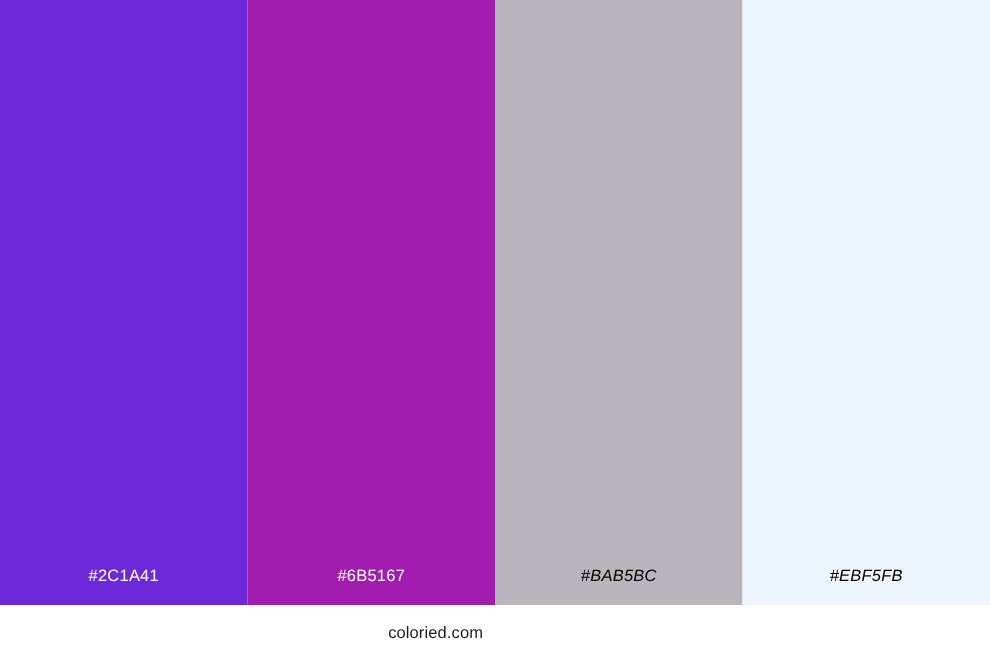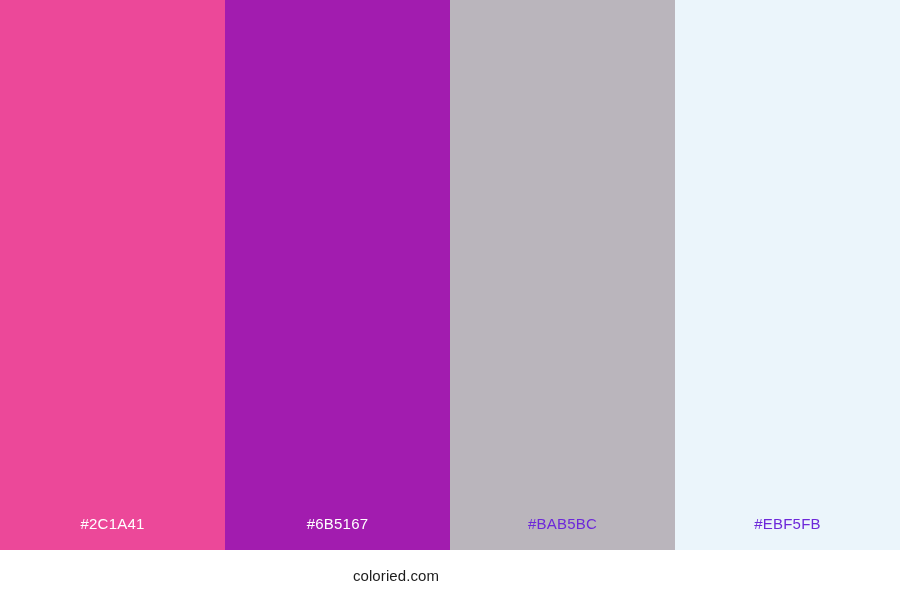--- a/index.html
+++ b/index.html
@@ -45,21 +45,21 @@
     text-align: center;
     font-size: 15px;
     font-weight: 400;
     letter-spacing: 0.2px;
     line-height: 1;
     padding-bottom: 19px;
     white-space: nowrap;
   }
 
   .label-light { color: #ffffff; }
-  .label-dark  { color: #6d28d9; }
+  .label-dark  { color: #000000; font-style: italic; }
 
   .footer {
     flex: 1 1 auto;
     width: 792px;
     background: #ffffff;
     display: flex;
     align-items: center;
     justify-content: center;
   }
 
@@ -71,21 +71,21 @@
     letter-spacing: 0.1px;
   }
 </style>
 </head>
 <body style="background-color: rgb(255, 255, 255);">
 
 <div class="palette-page">
 
   <div class="swatch-strip">
 
-    <div class="swatch" style="background-color: #ec4899;">
+    <div class="swatch" style="background-color: #6d28d9;">
       <span class="swatch-label label-light">#2C1A41</span>
     </div>
 
     <div class="swatch" style="background-color: #a21caf;">
       <span class="swatch-label label-light">#6B5167</span>
     </div>
 
     <div class="swatch" style="background-color: rgb(186, 181, 188);">
       <span class="swatch-label label-dark">#BAB5BC</span>
     </div>

